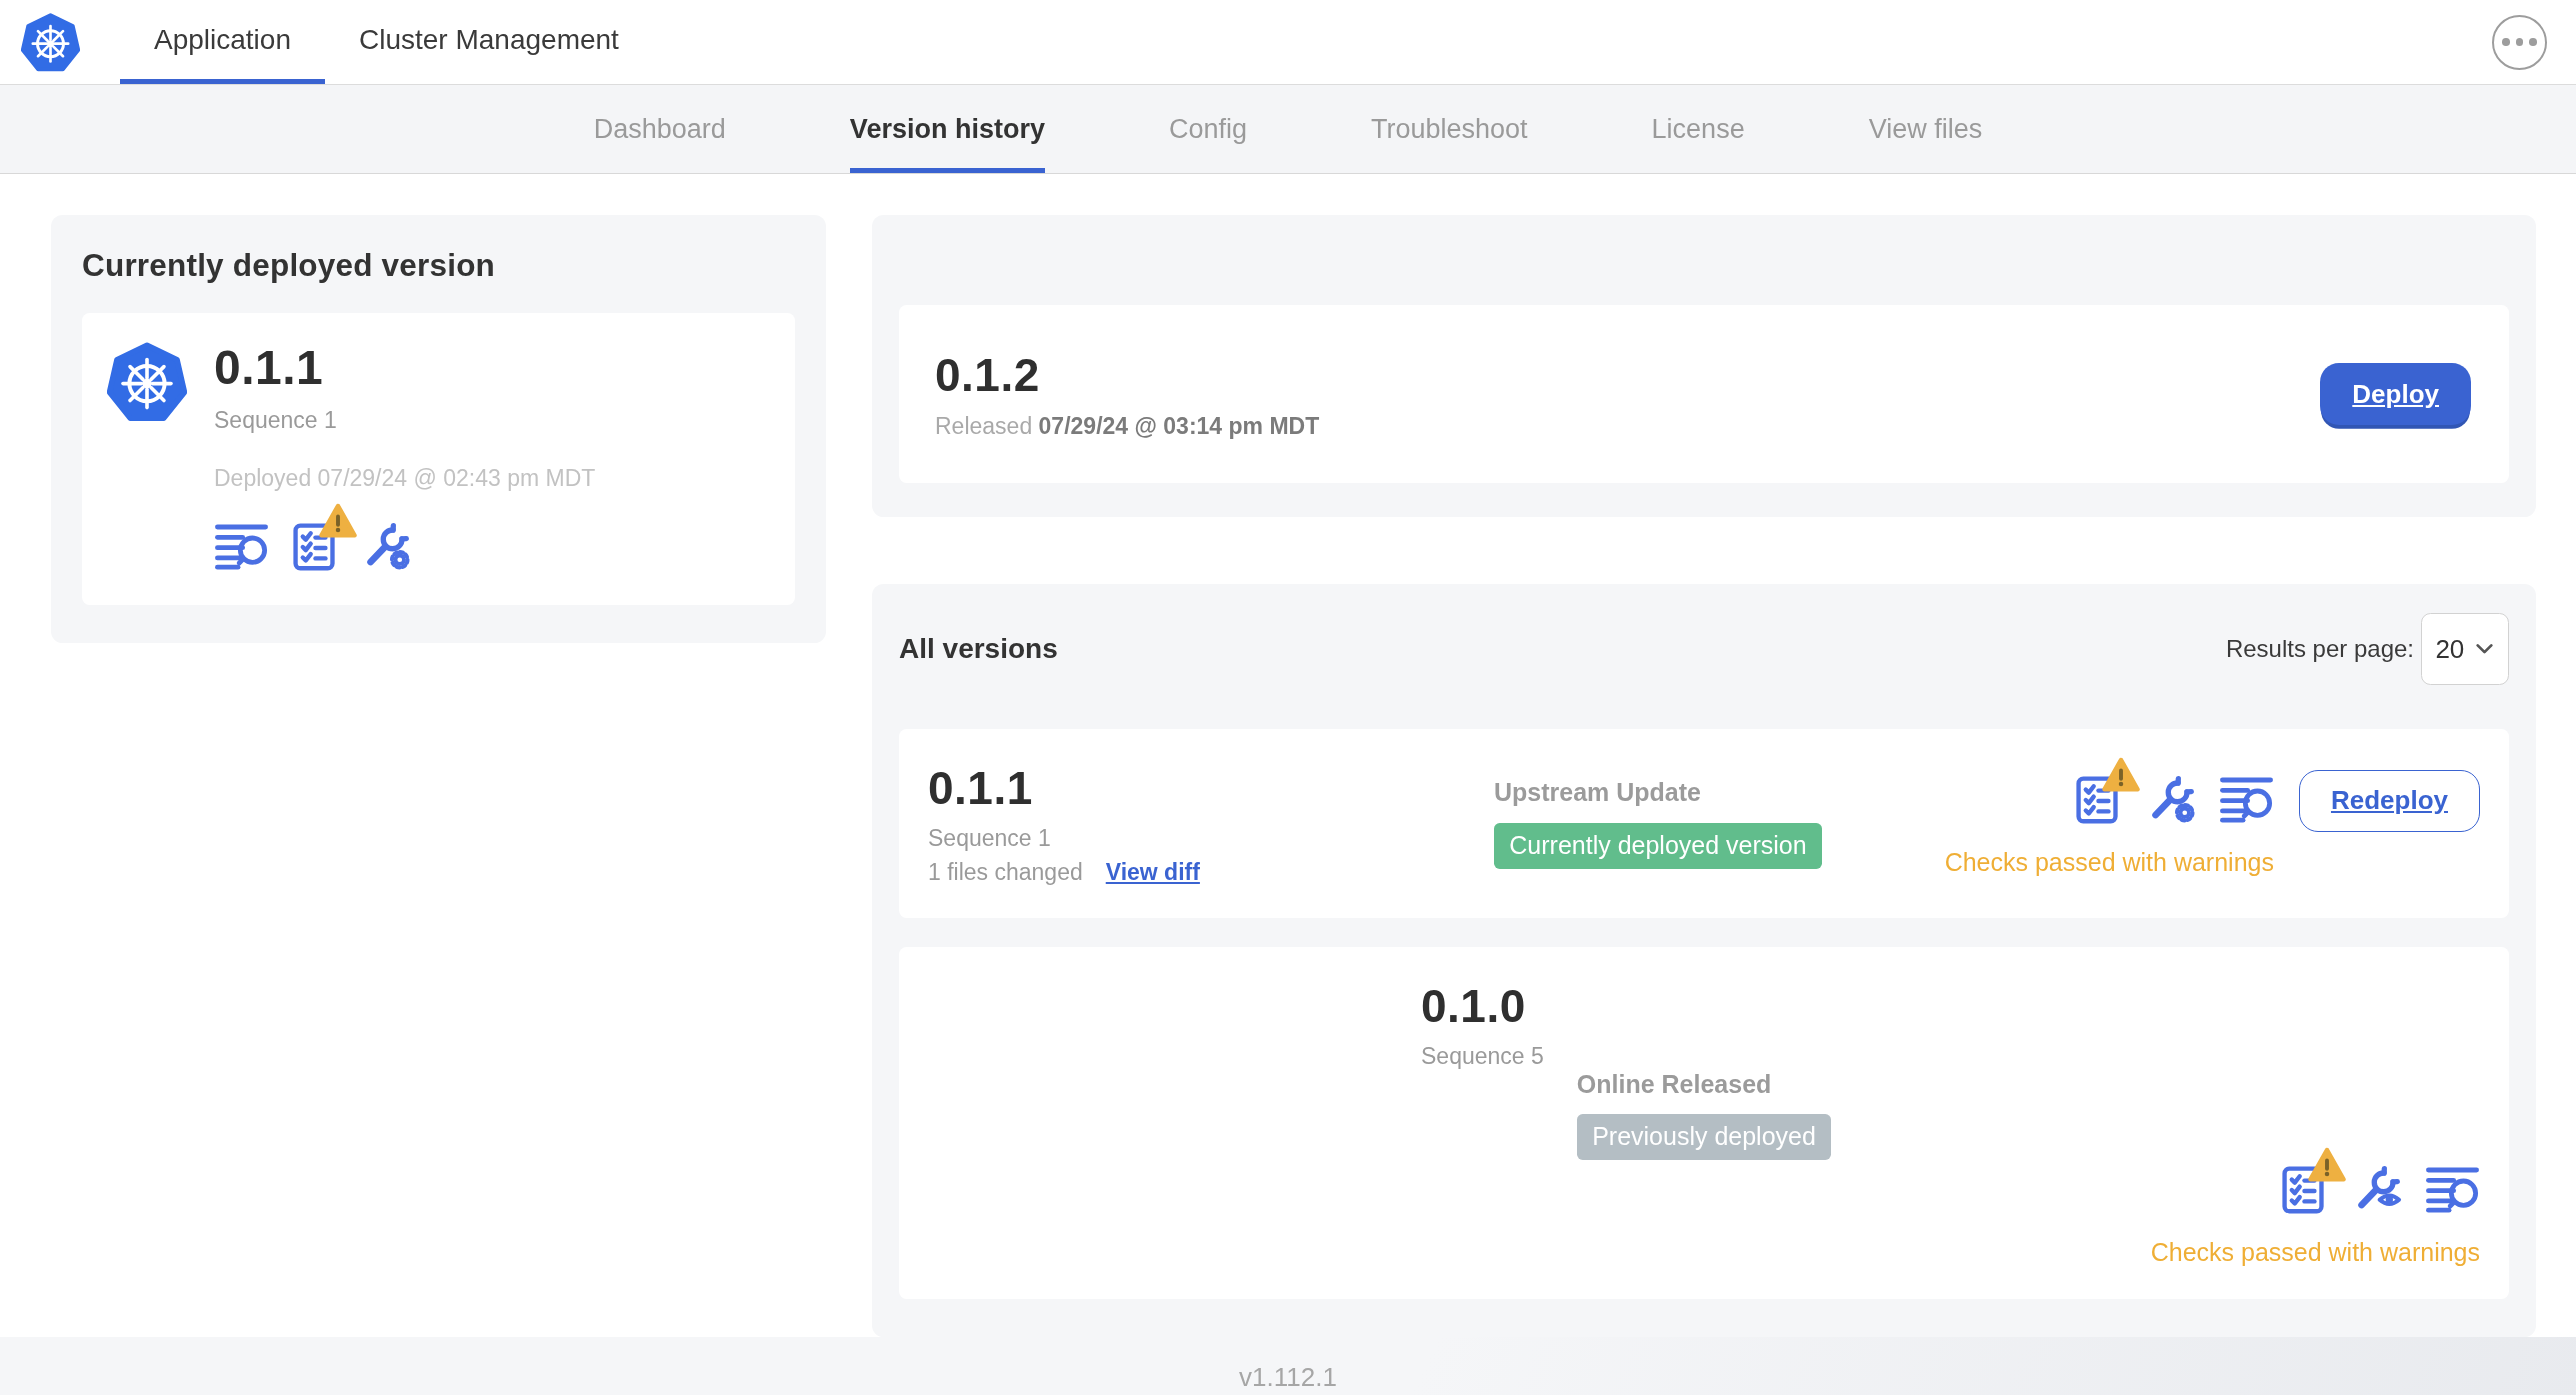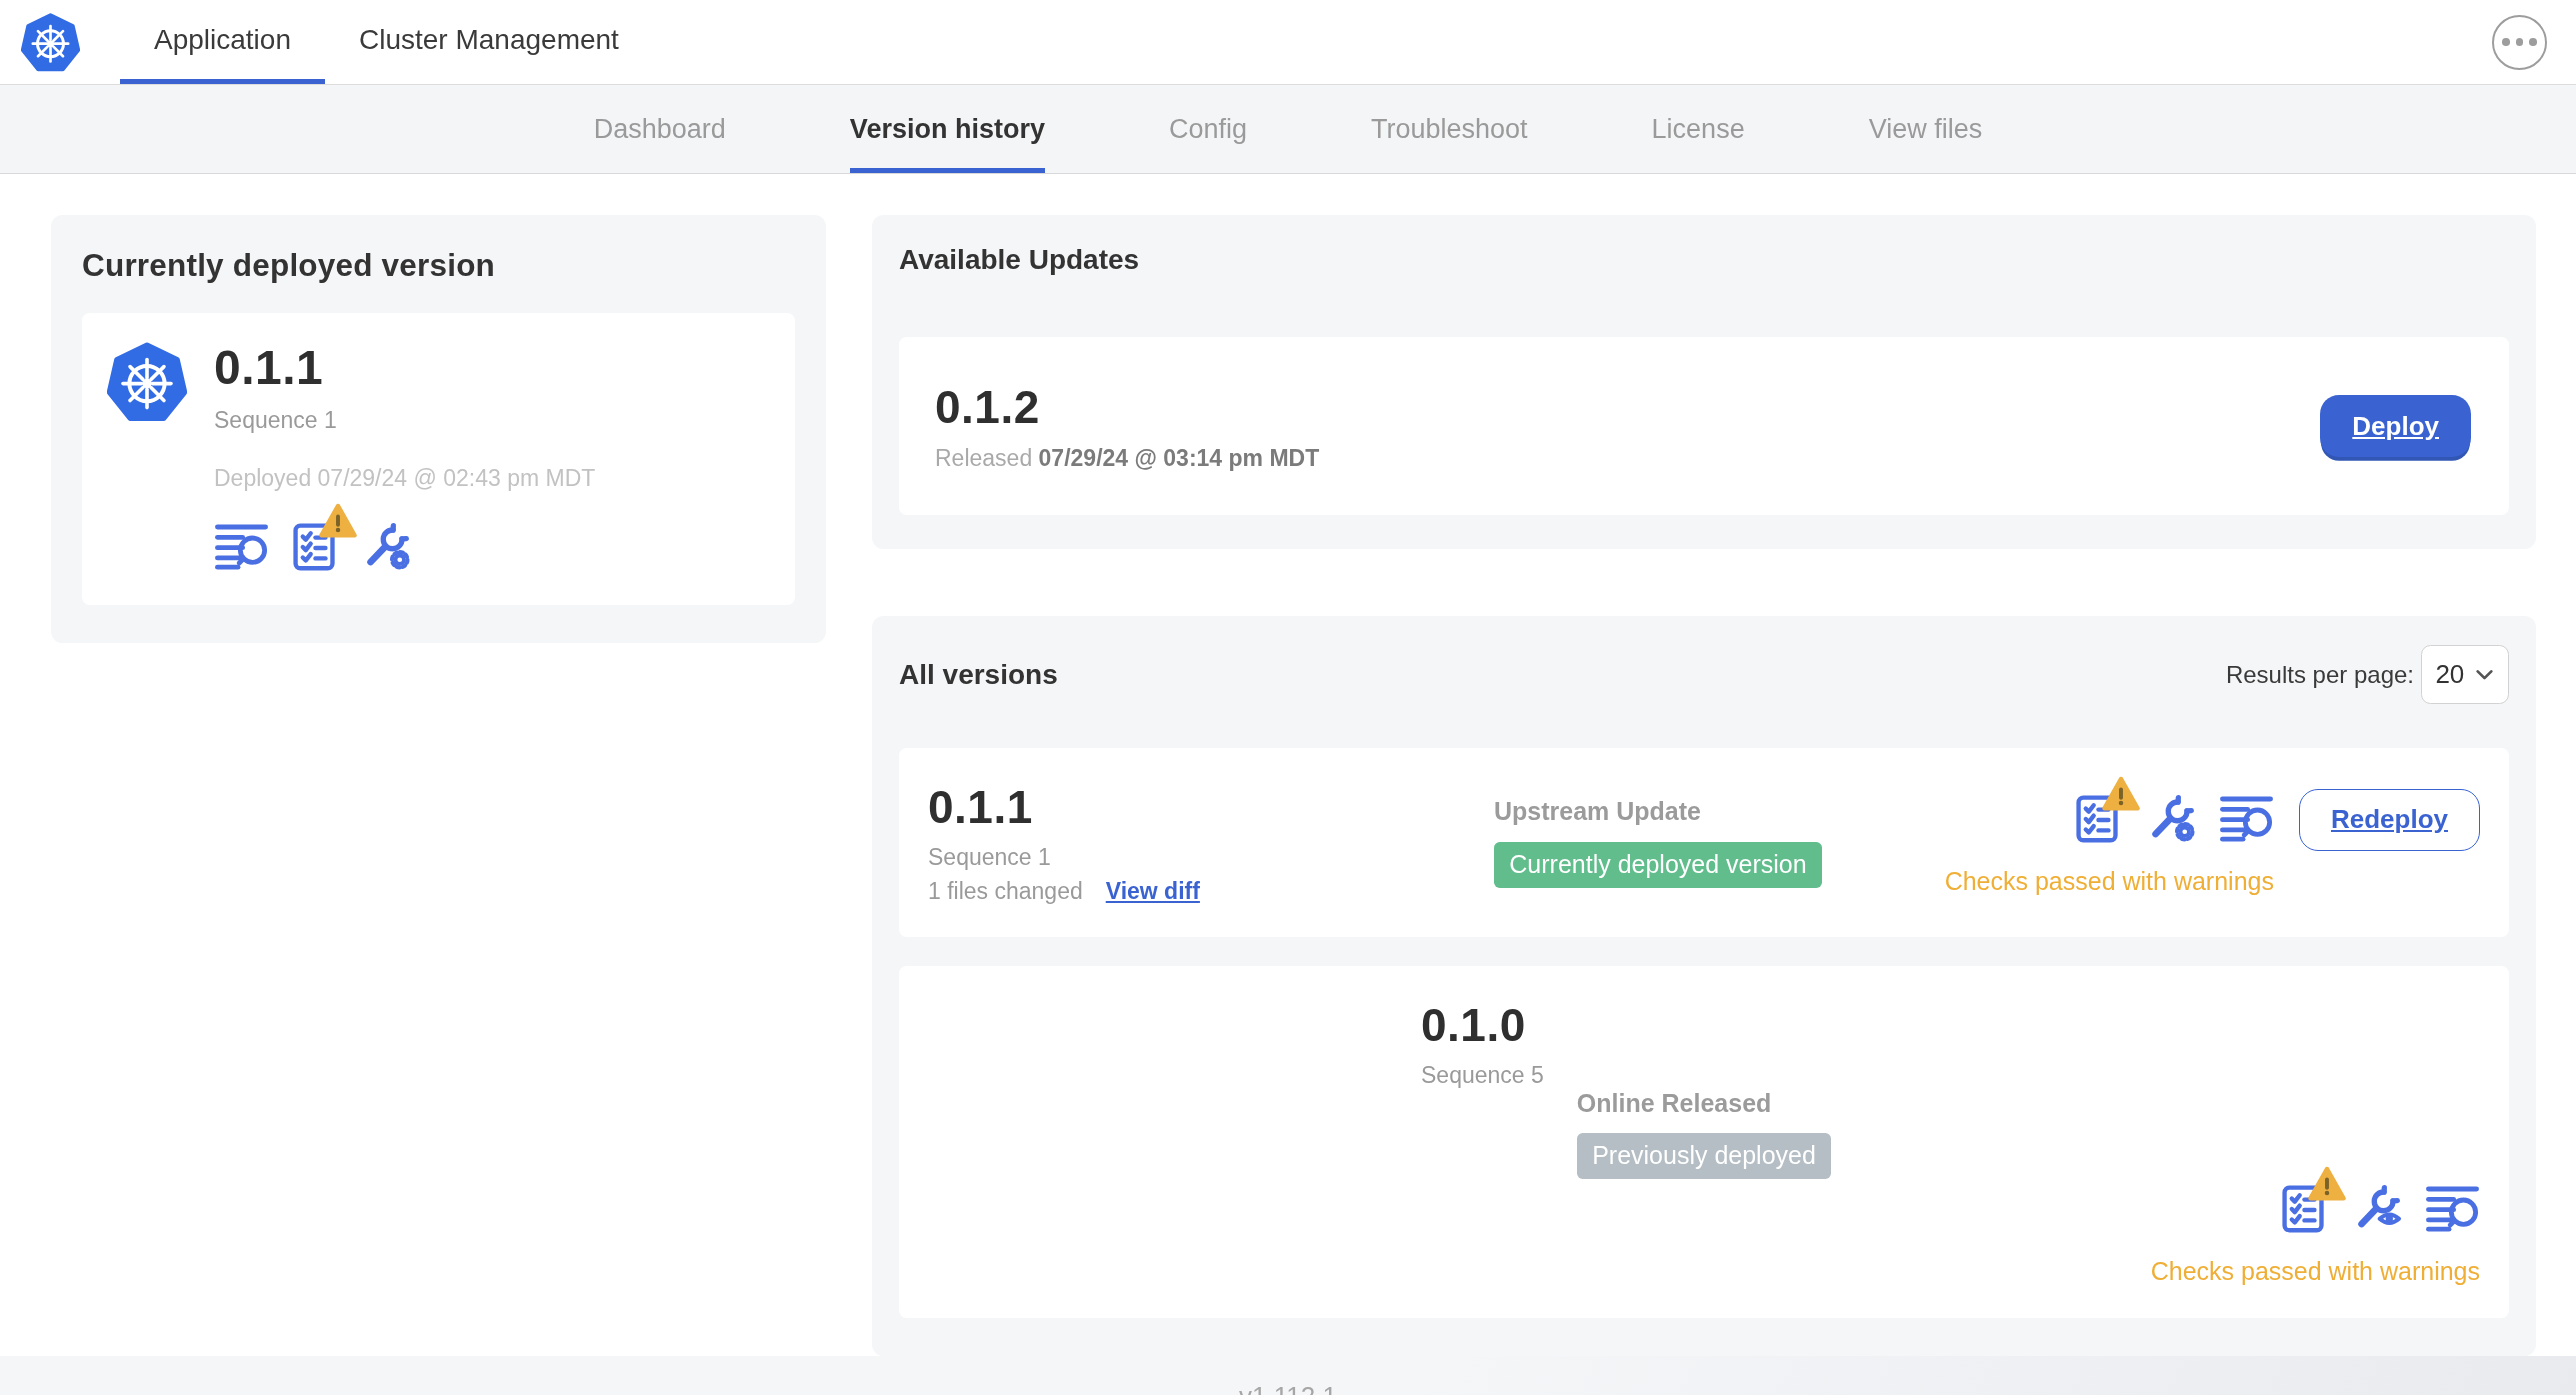--- a/index.html
+++ b/index.html
@@ -129,21 +129,21 @@
     padding: 14.3px 31px;
   }
 
   .versions-card { margin-top: 67px; padding: 29px 27px 38px 27px; }
   .vc-head { display:flex; align-items:center; justify-content:space-between; }
   .vc-head h2 { font-size: 28px; font-weight: 600; }
   .rpp { display:flex; align-items:center; gap: 7px; }
   .rpp-label { font-size: 24px; color:#3a3a3a; }
   .select {
     background:#fff; border: 1.9px solid #d2d2d2; border-radius: 9.5px;
-    height: 59px; min-width: 88px;
+    height: 72px; min-width: 88px;
     display:flex; align-items:center; gap: 11.5px;
     padding: 0 11.5px 0 13.4px;
     font-size: 26px; color:#333;
     cursor: pointer;
   }
   .select svg { width: 17px; height: 11.5px; }
 
   .vrows { margin-top: 44px; }
   .vrow {
     background:#fff; border-radius: 7.6px;
@@ -321,21 +321,20 @@
               </svg>
             </span>
         </div>
       </div>
     </div>
   </div>
 
   <div class="right-col">
 
     <div class="card updates-card">
-      <h2>Available Updates</h2>
       <div class="update-row">
         <div>
           <div class="update-ver">0.1.2</div>
           <div class="released">
             <span>Released</span>
             <b>07/29/24 @ 03:14 pm MDT</b>
           </div>
         </div>
         <button class="btn primary">Deploy</button>
       </div>

